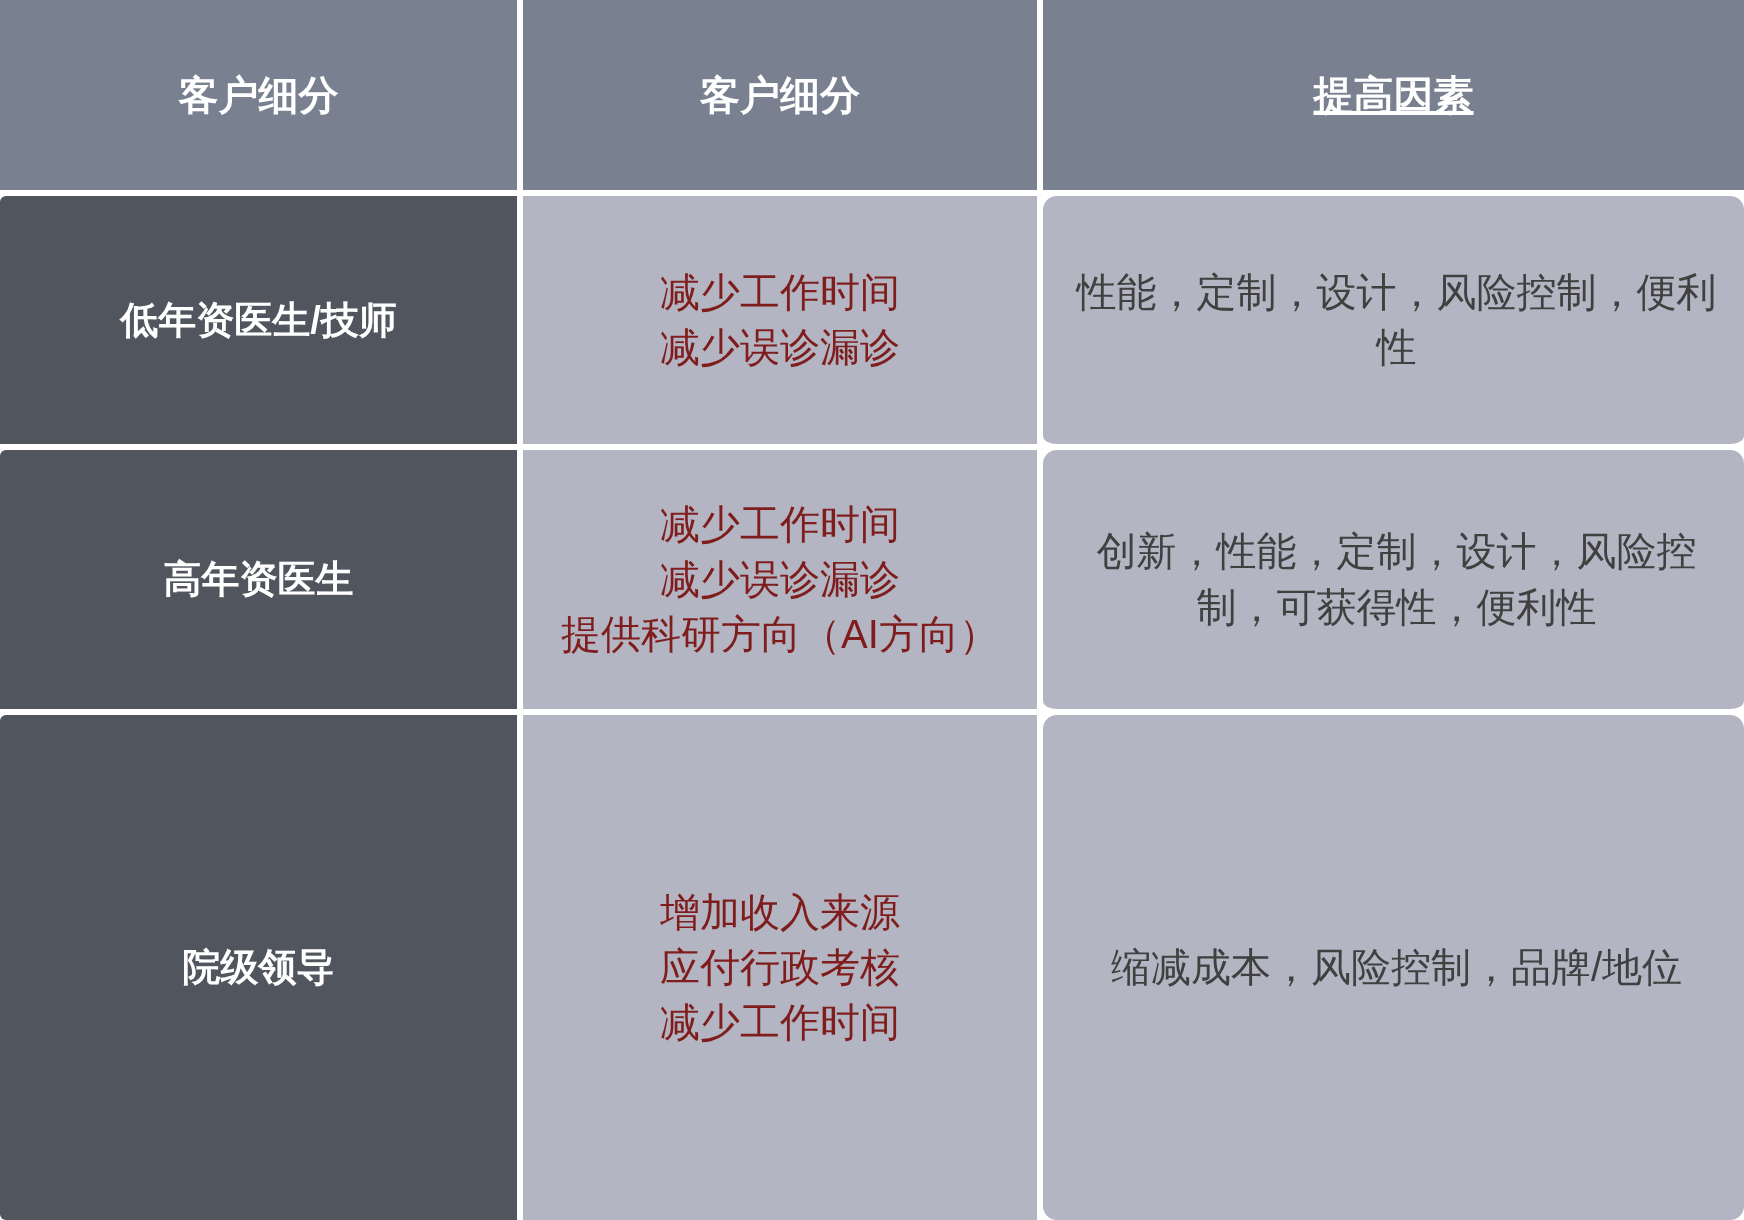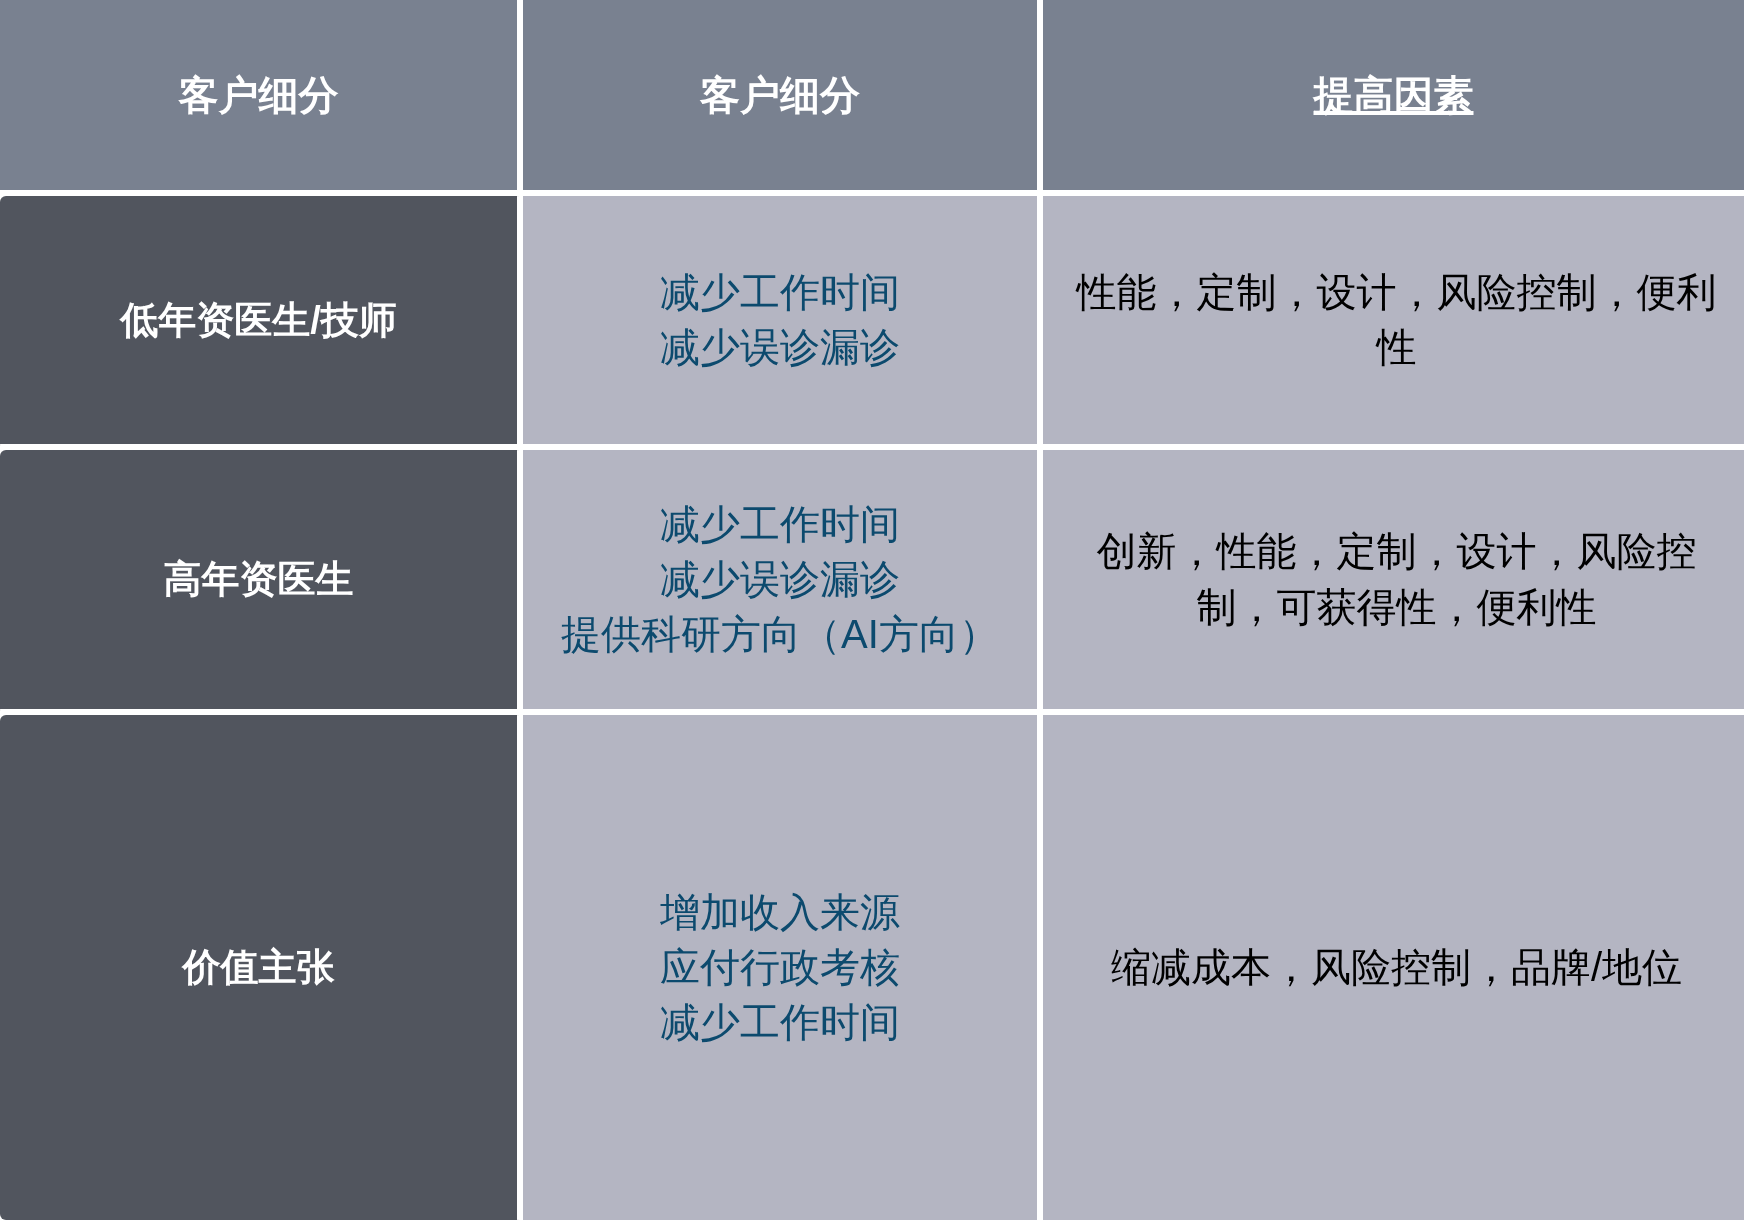--- a/index.html
+++ b/index.html
@@ -66,34 +66,35 @@
     background: #51555e;
     color: #ffffff;
     font-weight: bold;
     font-size: 38px;
     line-height: 1.3;
     border-radius: 6px;
   }
 
   td.cell-text {
     background: #b4b5c2;
-    color: #0c4a6e;
+    color: #7f1d1d;
     font-weight: normal;
     font-size: 40px;
     line-height: 1.38;
   }
 
   td.cell-factor {
     background: #b4b5c2;
-    color: #000000;
+    color: #404040;
     font-weight: normal;
     font-size: 40px;
     line-height: 1.38;
     padding-left: 28px;
     padding-right: 22px;
+    border-radius: 14px;
   }
 
   .lines { display: block; }
   .lines .ln { display: block; white-space: nowrap; }
   .flow { display: block; }
 
   
   tr.row-1 td { height: 204px; }
   tr.row-2 td { height: 212px; }
   tr.row-3 td { height: 203px; }
@@ -142,21 +143,21 @@
             <span class="ln">提供科研方向（AI方向）</span>
           </span>
         </td>
         <td class="cell-factor">
           <span class="flow">创新，性能，定制，设计，风险控制，可获得性，便利性</span>
         </td>
       </tr>
 
 
       <tr class="row-4">
-        <td class="cell-seg">价值主张</td>
+        <td class="cell-seg">院级领导</td>
         <td class="cell-text">
           <span class="lines">
             <span class="ln">增加收入来源</span>
             <span class="ln">应付行政考核</span>
             <span class="ln">减少工作时间</span>
           </span>
         </td>
         <td class="cell-factor">
           <span class="flow">缩减成本，风险控制，品牌/地位</span>
         </td>

